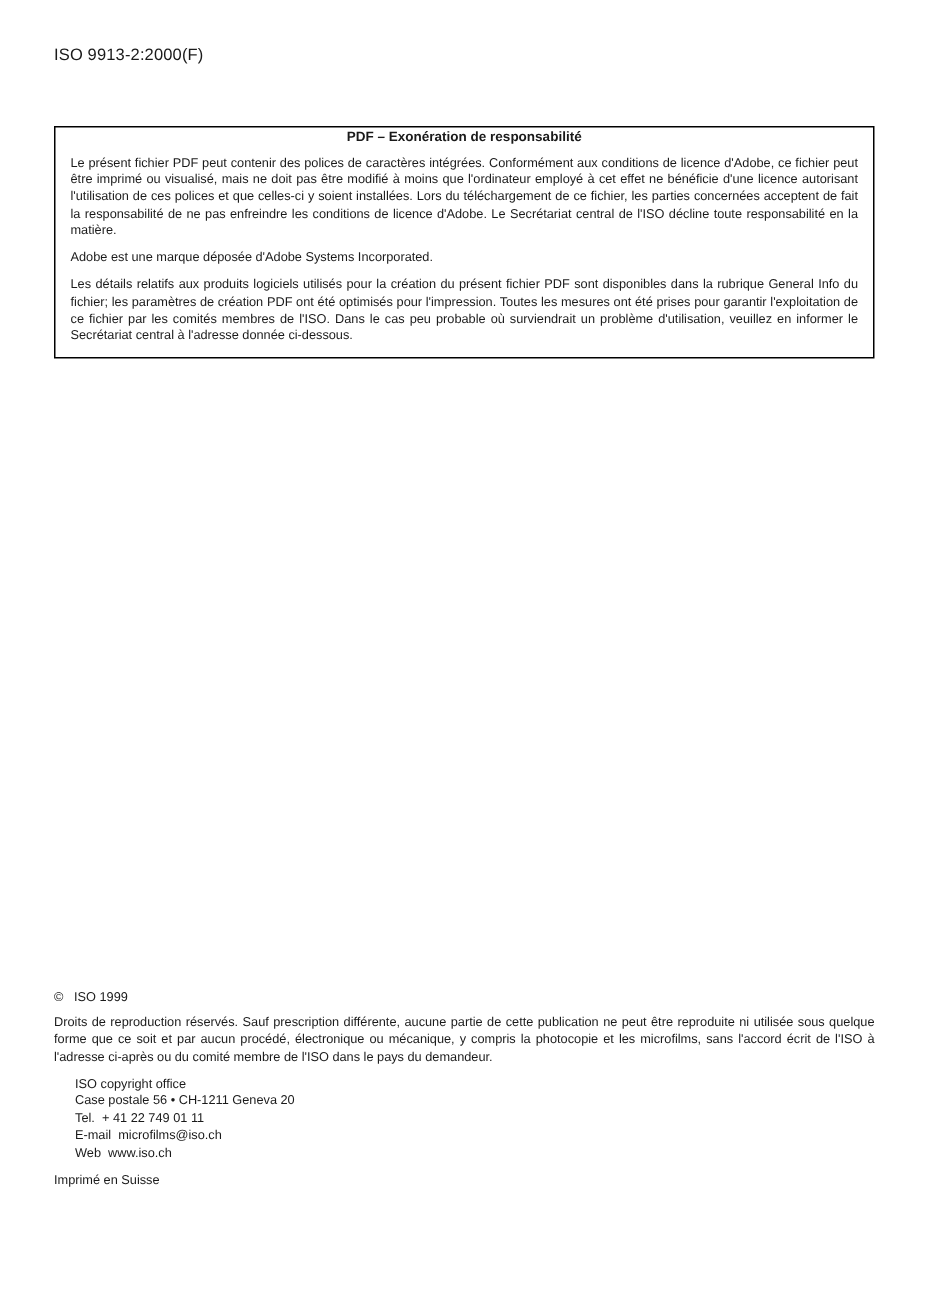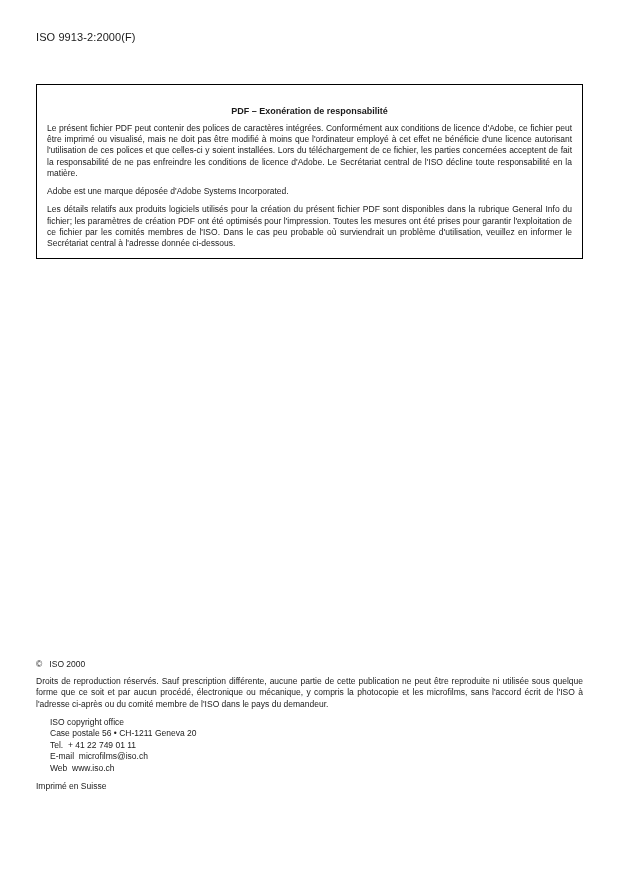--- a/index.html
+++ b/index.html
@@ -24,21 +24,21 @@
     font-size: 11px;
     font-weight: normal;
     letter-spacing: 0.1px;
   }
   .disclaimer-box {
     position: absolute;
     top: 84px;
     left: 36px;
     width: 547px;
     border: 1px solid #000000;
-    padding: 21px 10px 9px 10px;
+    padding: 1px 10px 9px 10px;
     background: #ffffff;
   }
   .box-title {
     text-align: center;
     font-weight: bold;
     font-size: 9px;
     margin-bottom: 7px;
   }
   .disclaimer-box p {
     font-size: 8.5px;
@@ -91,21 +91,21 @@
   <div class="doc-ref">ISO 9913-2:2000(F)</div>
 
   <div class="disclaimer-box">
     <div class="box-title">PDF – Exonération de responsabilité</div>
     <p>Le présent fichier PDF peut contenir des polices de caractères intégrées. Conformément aux conditions de licence d'Adobe, ce fichier peut être imprimé ou visualisé, mais ne doit pas être modifié à moins que l'ordinateur employé à cet effet ne bénéficie d'une licence autorisant l'utilisation de ces polices et que celles-ci y soient installées. Lors du téléchargement de ce fichier, les parties concernées acceptent de fait la responsabilité de ne pas enfreindre les conditions de licence d'Adobe. Le Secrétariat central de l'ISO décline toute responsabilité en la matière.</p>
     <p>Adobe est une marque déposée d'Adobe Systems Incorporated.</p>
     <p>Les détails relatifs aux produits logiciels utilisés pour la création du présent fichier PDF sont disponibles dans la rubrique General Info du fichier; les paramètres de création PDF ont été optimisés pour l'impression. Toutes les mesures ont été prises pour garantir l'exploitation de ce fichier par les comités membres de l'ISO. Dans le cas peu probable où surviendrait un problème d'utilisation, veuillez en informer le Secrétariat central à l'adresse donnée ci-dessous.</p>
   </div>
 
   <div class="copyright-section">
-    <div class="notice">©   ISO 2000</div>
+    <div class="notice">©   ISO 1999</div>
     <p class="rights">Droits de reproduction réservés. Sauf prescription différente, aucune partie de cette publication ne peut être reproduite ni utilisée sous quelque forme que ce soit et par aucun procédé, électronique ou mécanique, y compris la photocopie et les microfilms, sans l'accord écrit de l'ISO à l'adresse ci-après ou du comité membre de l'ISO dans le pays du demandeur.</p>
     <div class="address">
       <div>ISO copyright office</div>
       <div>Case postale 56 • CH-1211 Geneva 20</div>
       <div>Tel.  + 41 22 749 01 11</div>
       <div>E-mail  microfilms@iso.ch</div>
       <div>Web  www.iso.ch</div>
     </div>
     <div class="printed">Imprimé en Suisse</div>
   </div>

